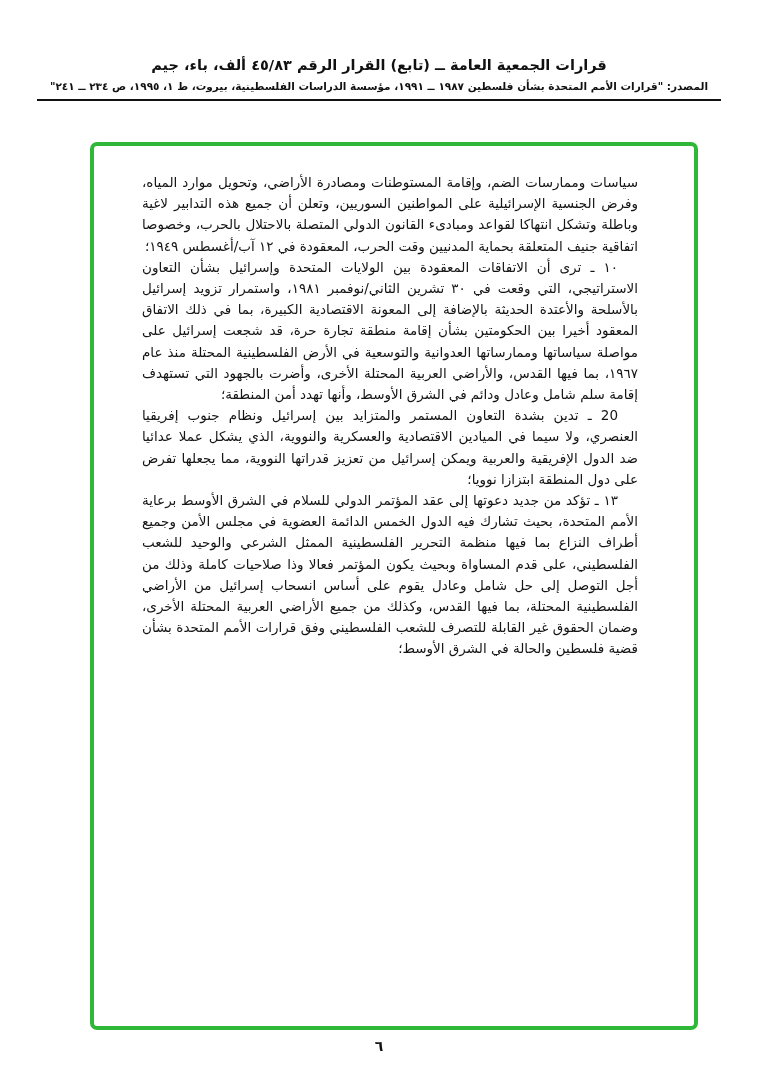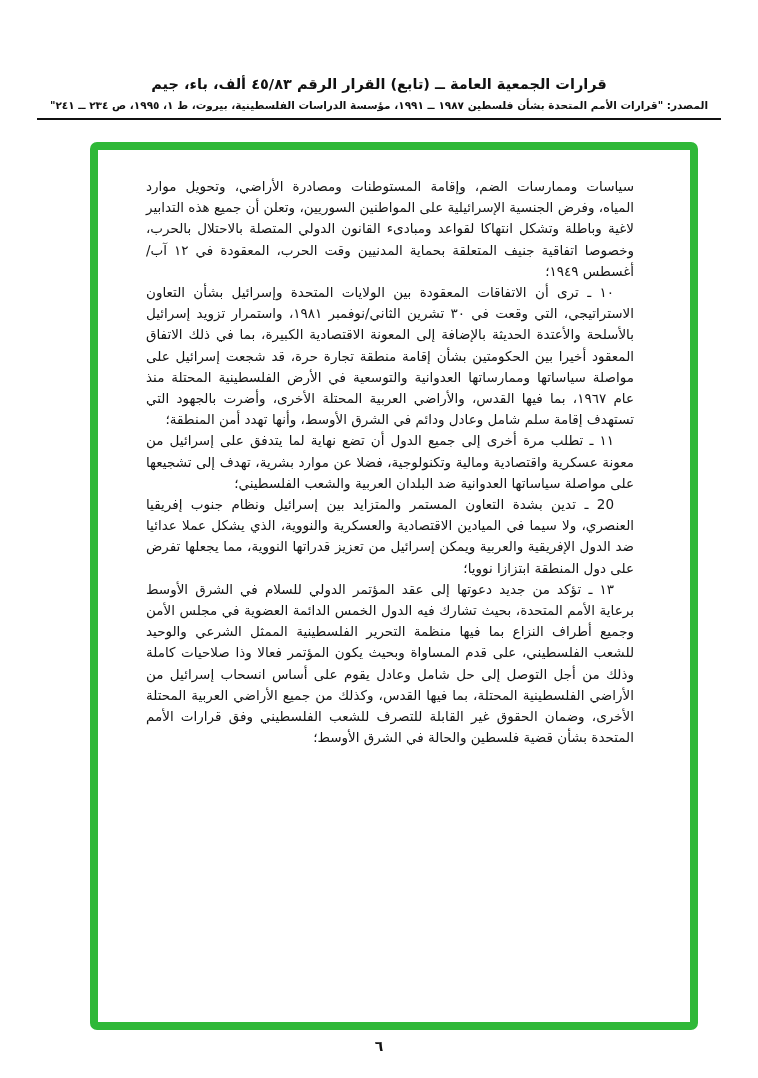--- a/index.html
+++ b/index.html
@@ -13,21 +13,21 @@
   }
   .page {
     position: relative;
     width: 758px;
     height: 1078px;
     background: #ffffff;
   }
   .doc-header {
     direction: rtl;
     text-align: center;
-    padding-top: 76px;
+    padding-top: 57px;
   }
   .header-title {
     font-size: 14.5px;
     font-weight: bold;
     letter-spacing: 0.2px;
     color: #111;
   }
   .source-line {
     margin-top: 7px;
     font-size: 10.5px;
@@ -39,21 +39,21 @@
     width: 684px;
     height: 2px;
     background: #111111;
   }
   .green-box {
     position: absolute;
     left: 90px;
     top: 142px;
     width: 608px;
     height: 888px;
-    border: 8px solid #14b8a6;
+    border: 4px solid #14b8a6;
     border-radius: 7px;
     background: #ffffff;
   }
   .body-text {
     direction: rtl;
     text-align: justify;
     padding: 26px 56px 20px 48px;
     font-size: 13.5px;
     line-height: 21.2px;
     color: #141414;
@@ -80,21 +80,20 @@
   <header class="doc-header">
     <div class="header-title">قرارات الجمعية العامة ــ (تابع) القرار الرقم ٤٥/٨٣ ألف، باء، جيم</div>
     <div class="source-line">المصدر: "قرارات الأمم المتحدة بشأن فلسطين ١٩٨٧ ــ ١٩٩١، مؤسسة الدراسات الفلسطينية، بيروت، ط ١، ١٩٩٥، ص ٢٣٤ ــ ٢٤١"</div>
     <div class="header-rule"></div>
   </header>
 
   <main class="green-box" style="border-color: rgb(47, 184, 56);">
     <div class="body-text">
         <p class="para">سياسات وممارسات الضم، وإقامة المستوطنات ومصادرة الأراضي، وتحويل موارد المياه، وفرض الجنسية الإسرائيلية على المواطنين السوريين، وتعلن أن جميع هذه التدابير لاغية وباطلة وتشكل انتهاكا لقواعد ومبادىء القانون الدولي المتصلة بالاحتلال بالحرب، وخصوصا اتفاقية جنيف المتعلقة بحماية المدنيين وقت الحرب، المعقودة في ١٢ آب/أغسطس ١٩٤٩؛</p>
         <p class="para indent">١٠ ـ ترى أن الاتفاقات المعقودة بين الولايات المتحدة وإسرائيل بشأن التعاون الاستراتيجي، التي وقعت في ٣٠ تشرين الثاني/نوفمبر ١٩٨١، واستمرار تزويد إسرائيل بالأسلحة والأعتدة الحديثة بالإضافة إلى المعونة الاقتصادية الكبيرة، بما في ذلك الاتفاق المعقود أخيرا بين الحكومتين بشأن إقامة منطقة تجارة حرة، قد شجعت إسرائيل على مواصلة سياساتها وممارساتها العدوانية والتوسعية في الأرض الفلسطينية المحتلة منذ عام ١٩٦٧، بما فيها القدس، والأراضي العربية المحتلة الأخرى، وأضرت بالجهود التي تستهدف إقامة سلم شامل وعادل ودائم في الشرق الأوسط، وأنها تهدد أمن المنطقة؛</p>
-        <p class="para indent">١١ ـ تطلب مرة أخرى إلى جميع الدول أن تضع نهاية لما يتدفق على إسرائيل من معونة عسكرية واقتصادية ومالية وتكنولوجية، فضلا عن موارد بشرية، تهدف إلى تشجيعها على مواصلة سياساتها العدوانية ضد البلدان العربية والشعب الفلسطيني؛</p>
         <p class="para indent">20 ـ تدين بشدة التعاون المستمر والمتزايد بين إسرائيل ونظام جنوب إفريقيا العنصري، ولا سيما في الميادين الاقتصادية والعسكرية والنووية، الذي يشكل عملا عدائيا ضد الدول الإفريقية والعربية ويمكن إسرائيل من تعزيز قدراتها النووية، مما يجعلها تفرض على دول المنطقة ابتزازا نوويا؛</p>
         <p class="para indent">١٣ ـ تؤكد من جديد دعوتها إلى عقد المؤتمر الدولي للسلام في الشرق الأوسط برعاية الأمم المتحدة، بحيث تشارك فيه الدول الخمس الدائمة العضوية في مجلس الأمن وجميع أطراف النزاع بما فيها منظمة التحرير الفلسطينية الممثل الشرعي والوحيد للشعب الفلسطيني، على قدم المساواة وبحيث يكون المؤتمر فعالا وذا صلاحيات كاملة وذلك من أجل التوصل إلى حل شامل وعادل يقوم على أساس انسحاب إسرائيل من الأراضي الفلسطينية المحتلة، بما فيها القدس، وكذلك من جميع الأراضي العربية المحتلة الأخرى، وضمان الحقوق غير القابلة للتصرف للشعب الفلسطيني وفق قرارات الأمم المتحدة بشأن قضية فلسطين والحالة في الشرق الأوسط؛</p>
       </div>
   </main>
 
   <footer>
     <div class="page-number">٦</div>
   </footer>
 
 </div>

